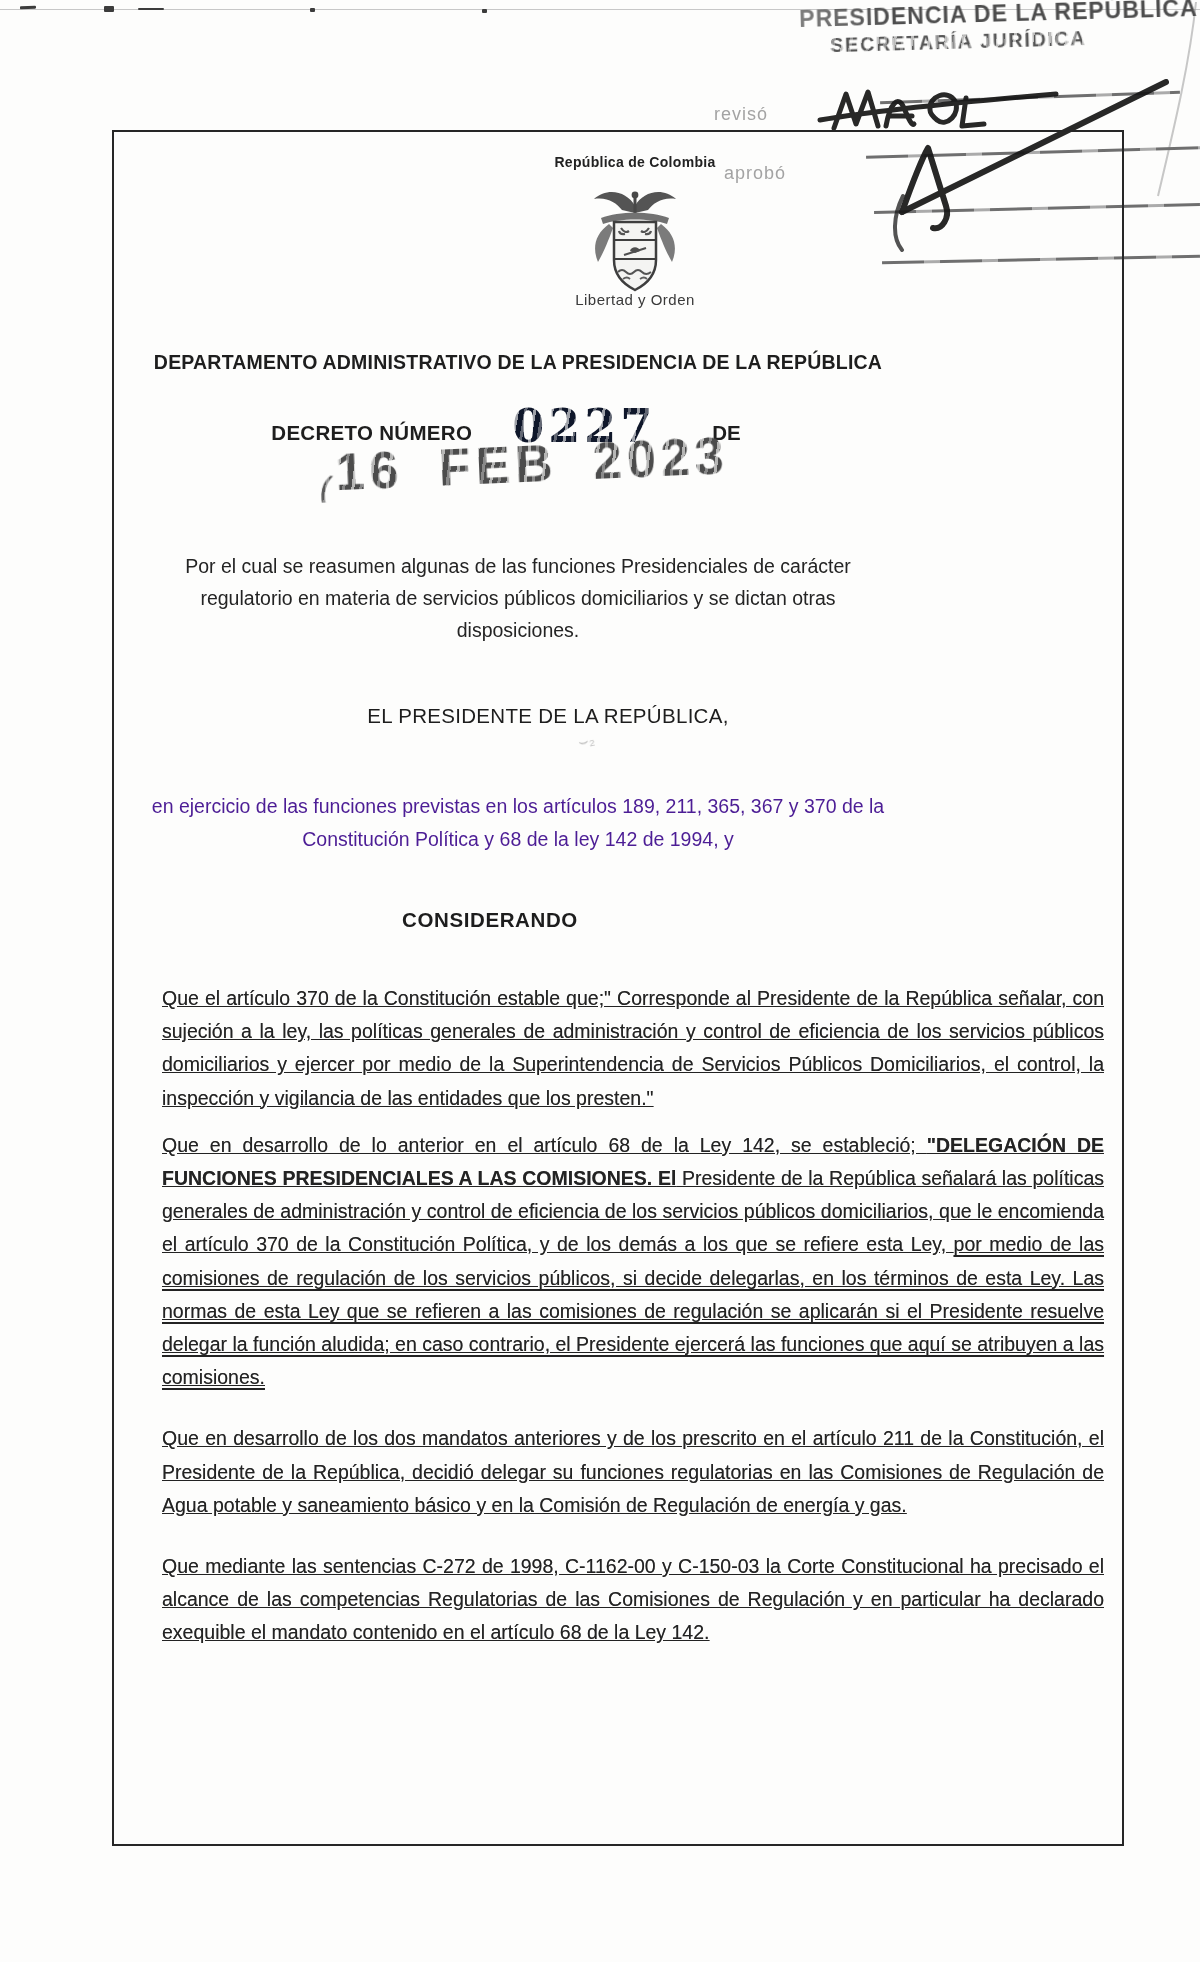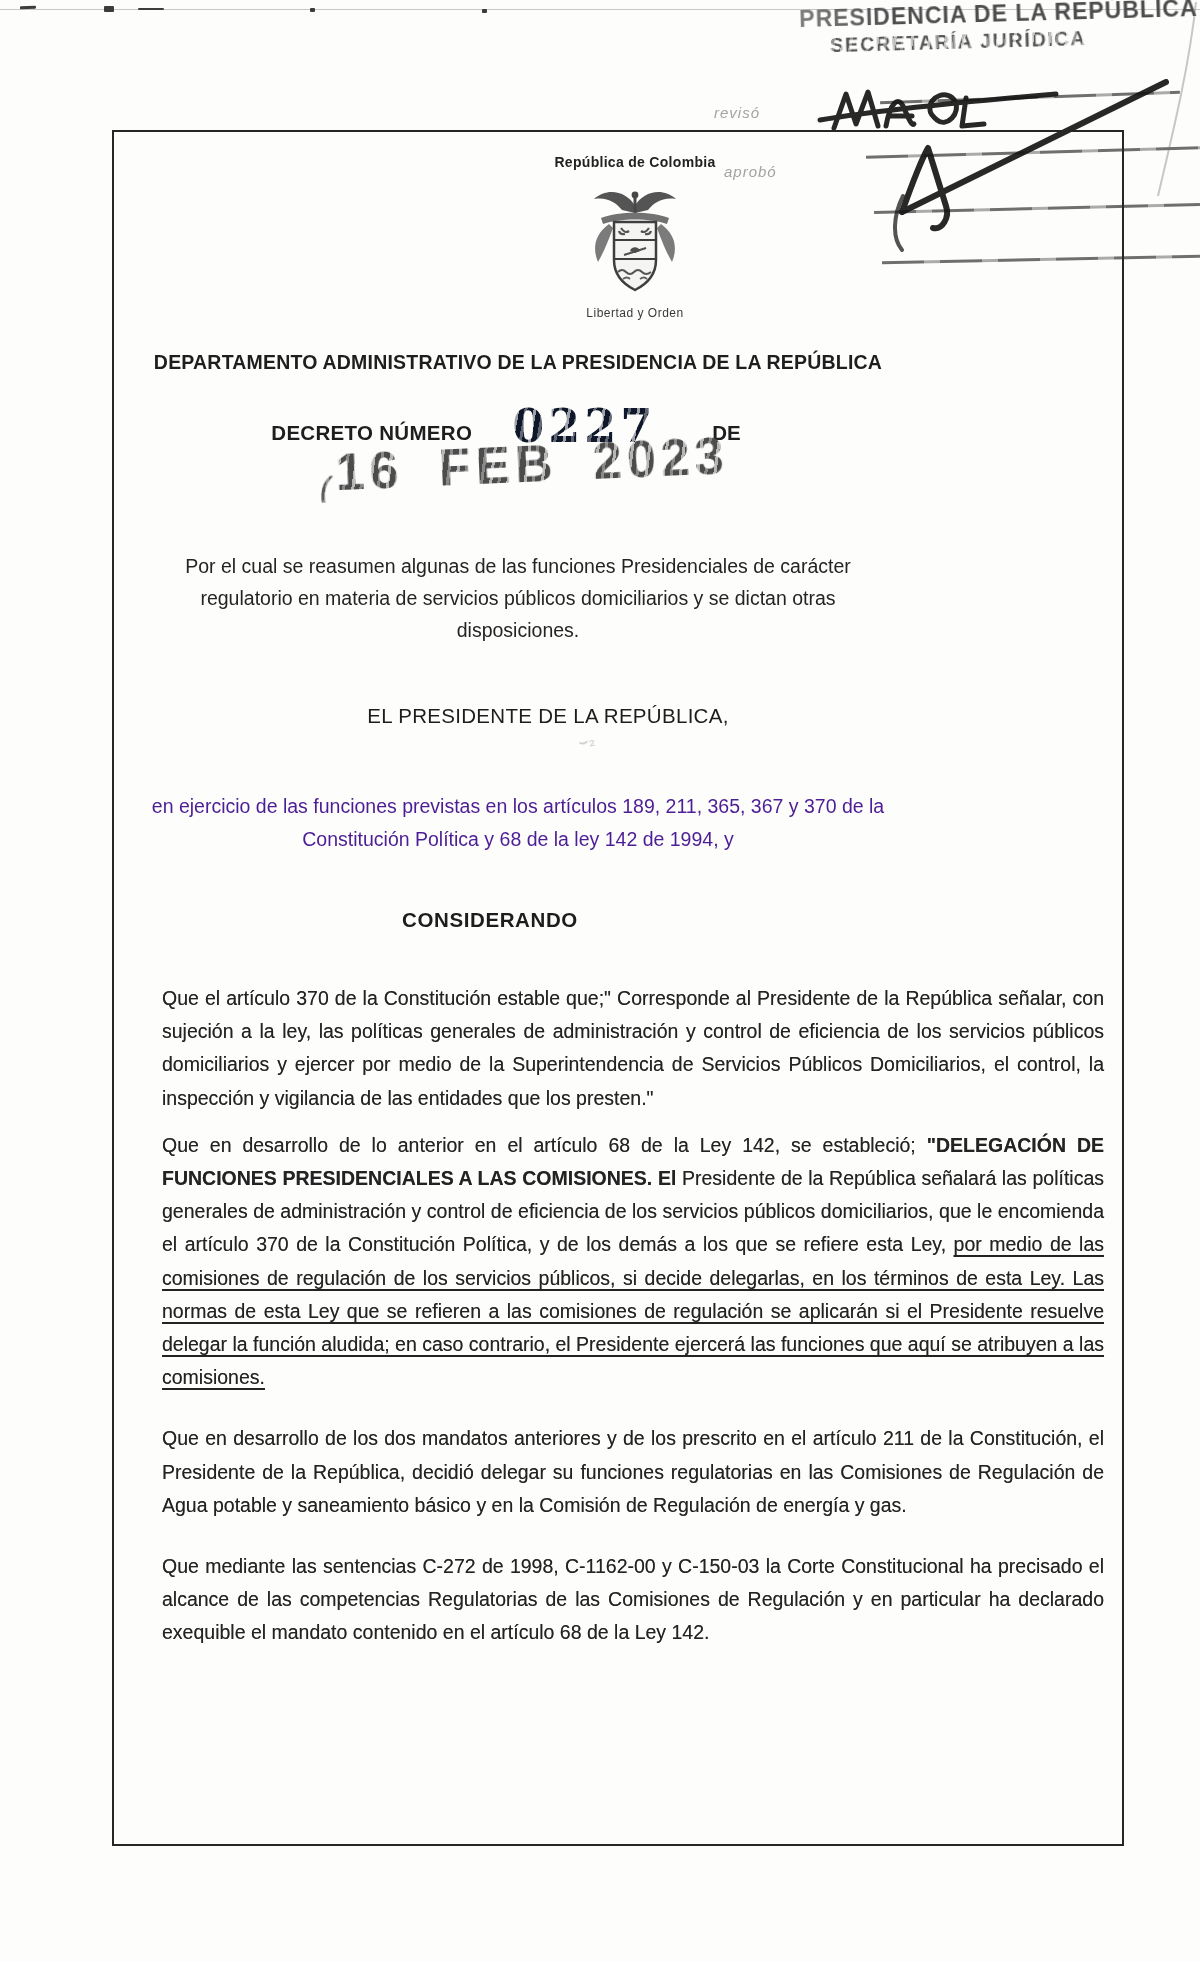--- a/index.html
+++ b/index.html
@@ -28,49 +28,49 @@
   .seal-line1{font-size:23px;font-weight:bold;letter-spacing:1px;color:#4d4d4d;padding-right:8px;
     -webkit-mask-image:linear-gradient(90deg,rgba(0,0,0,.35),#000 40%),repeating-linear-gradient(100deg,#000 0 6px,rgba(0,0,0,.45) 6px 10px);
     mask-image:linear-gradient(90deg,rgba(0,0,0,.35),#000 40%);
     filter:blur(.45px);}
   .seal-line2{font-size:20px;font-weight:bold;letter-spacing:1.5px;color:#565656;padding-right:120px;margin-top:2px;}
   .form-line{position:absolute;height:2.5px;background:repeating-linear-gradient(90deg,#6f6f6f 0 42px,#ababab 42px 58px);}
   .fl1{top:96px;left:880px;width:300px;transform:rotate(-2deg);}
   .fl2{top:151px;left:866px;width:334px;transform:rotate(-1.6deg);}
   .fl3{top:207px;left:874px;width:326px;transform:rotate(-1.4deg);}
   .fl4{top:258px;left:882px;width:318px;transform:rotate(-1.2deg);}
-  .faint-label{position:absolute;color:#a3a3a3;font-size:15px;font-style:italic;filter:blur(.55px);letter-spacing:1px;text-align:center;}
+  .faint-label{position:absolute;color:#a3a3a3;font-size:18px;filter:blur(.55px);letter-spacing:1px;text-align:center;}
   .lbl-rev{top:104px;left:714px;}
   .lbl-apr{top:163px;left:710px;margin-left:14px;}
   .handwriting{position:absolute;top:60px;left:790px;width:410px;height:210px;}
 
   
   .doc-box{position:absolute;left:112px;top:130px;width:1008px;height:1712px;border:2.5px solid #262626;background:transparent;}
   .abs{position:absolute;}
   .center-line{left:0;width:100%;text-align:center;}
 
   .country{top:22px;font-size:14px;font-weight:bold;transform:translateX(17px);letter-spacing:.3px;color:#222;}
   .crest{top:50px;left:calc(50% - 50px + 17px);width:100px;height:122px;filter:blur(.25px);opacity:.94;}
-  .motto{top:174px;font-size:12px;color:#3a3a3a;transform:translateX(17px);filter:blur(.4px);letter-spacing:.5px;}
+  .motto{top:159px;font-size:15px;color:#3a3a3a;transform:translateX(17px);filter:blur(.4px);letter-spacing:.5px;}
   .department{top:219px;font-size:19.5px;font-weight:bold;transform:translateX(-100px);letter-spacing:.2px;color:#1e1e1e;}
   .decree-row{top:265px;left:0;width:100%;display:flex;justify-content:center;align-items:baseline;gap:28px;transform:translateX(-112px);}
   .decree-label{font-size:20.5px;font-weight:bold;color:#1e1e1e;letter-spacing:.3px;}
   .decree-number{font-family:"DejaVu Serif", serif;font-size:46px;font-weight:bold;letter-spacing:4px;color:#0f172a;margin-left:12px;position:relative;top:2px;}
   .decree-of{font-size:20.5px;font-weight:bold;color:#1e1e1e;margin-left:28px;}
   .date-stamp{top:302px;transform:translateX(-95px) ;}
   .date-stamp-inner{display:inline-block;transform:rotate(-2.5deg);font-size:52px;font-weight:bold;color:#4c4c4c;letter-spacing:5px;word-spacing:16px;}
   .paren{display:inline-block;font-size:40px;font-weight:normal;color:#5a5a5a;transform:translateY(14px) rotate(6deg);margin-right:4px;letter-spacing:0;}
   .epigraph{top:418px;left:calc(50% - 380px - 100px);width:760px;text-align:center;font-size:19.5px;line-height:32px;color:#242424;}
   .issuer{top:572px;font-size:20.5px;font-weight:normal;transform:translateX(-70px);letter-spacing:.3px;color:#1d1d1d;}
   .issuer-smudge{top:600px;left:calc(50% - 40px);font-size:16px;color:#8f8f8f;opacity:.55;filter:blur(.5px);transform:rotate(-10deg);}
   .powers{top:658px;left:calc(50% - 400px - 100px);width:800px;text-align:center;font-size:19.5px;line-height:33px;color:#4c1d95;}
   .considerando{top:776px;font-size:20.5px;font-weight:bold;transform:translateX(-128px);letter-spacing:.6px;color:#1d1d1d;}
 
   .paragraphs{top:850px;left:48px;width:942px;}
-  .body-par{margin:0 0 28px 0;font-size:19.5px;line-height:33.2px;text-align:justify;color:#232323;text-shadow:0 0 .4px rgba(40,40,40,.55);}
+  .body-par{margin:0 0 28px 0;font-size:19.5px;line-height:33.2px;text-align:justify;color:#232323;text-shadow:0 0 .4px rgba(40,40,40,.55);text-decoration:underline;}
   .body-par:first-child{margin-bottom:14px;}
   .seg-plain{}
   .seg-bold{font-weight:bold;}
   .seg-underline{text-decoration:underline;text-underline-offset:3.5px;text-decoration-thickness:1.5px;}
 </style>
 </head>
 <body>
 
 <div class="page">
 

